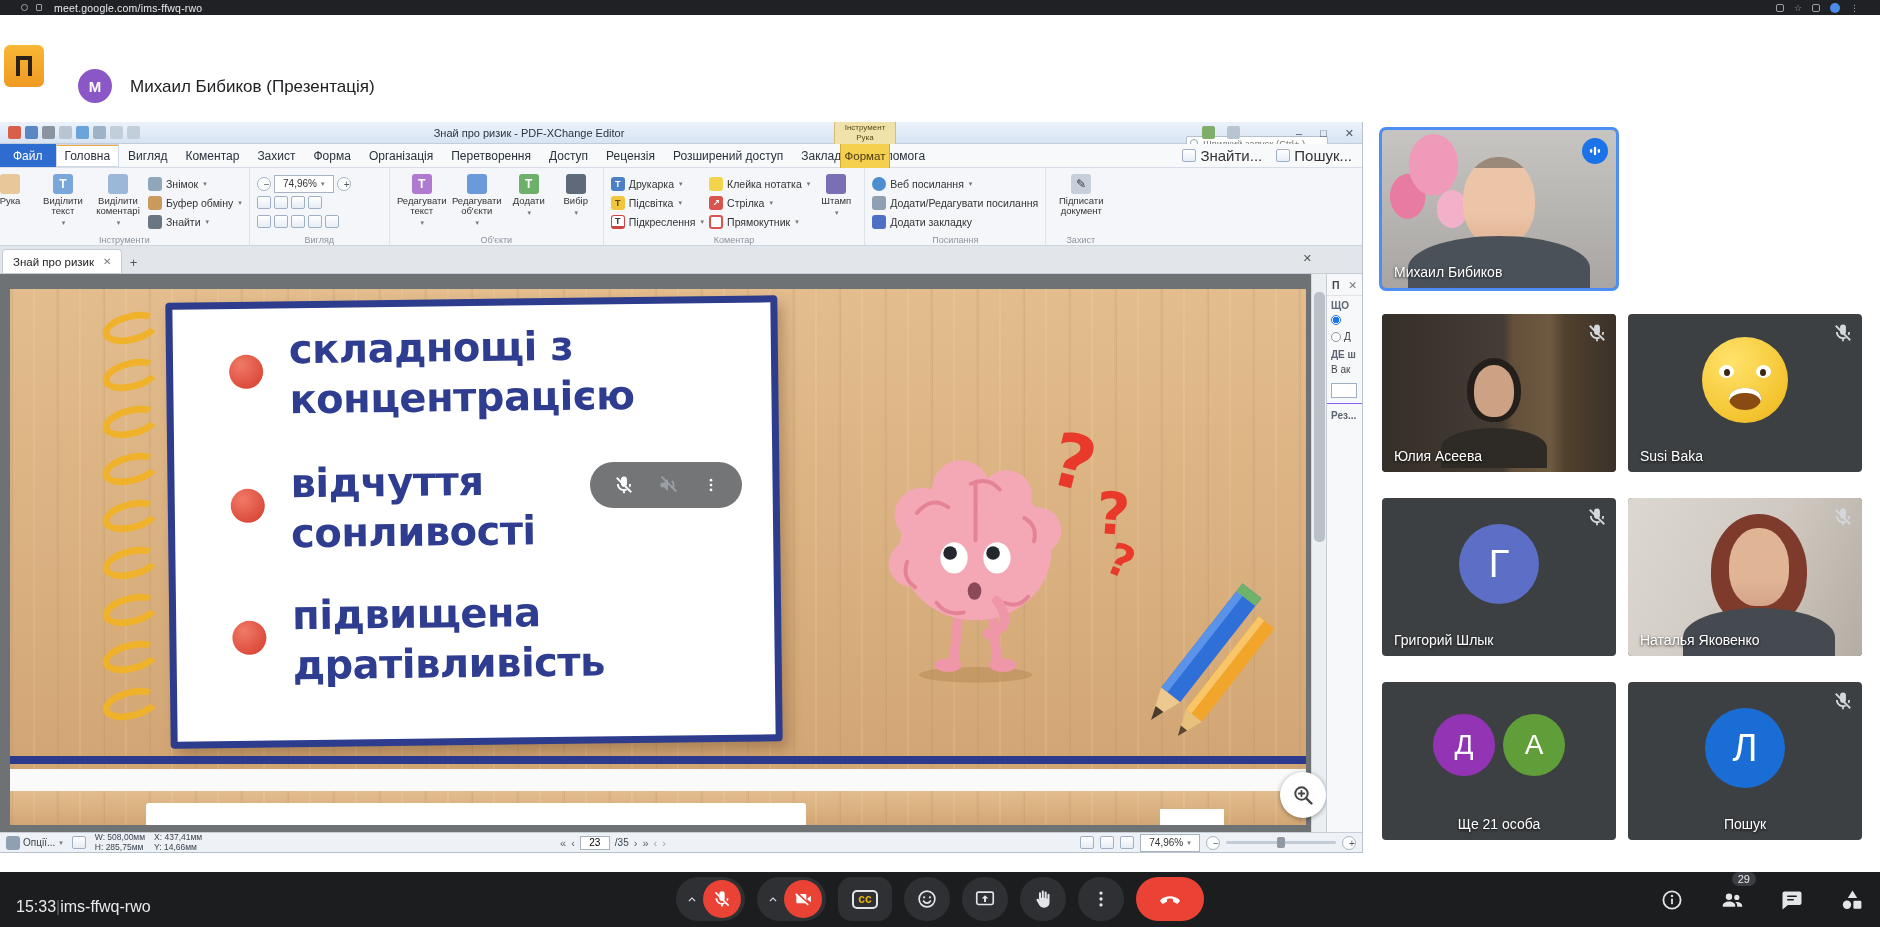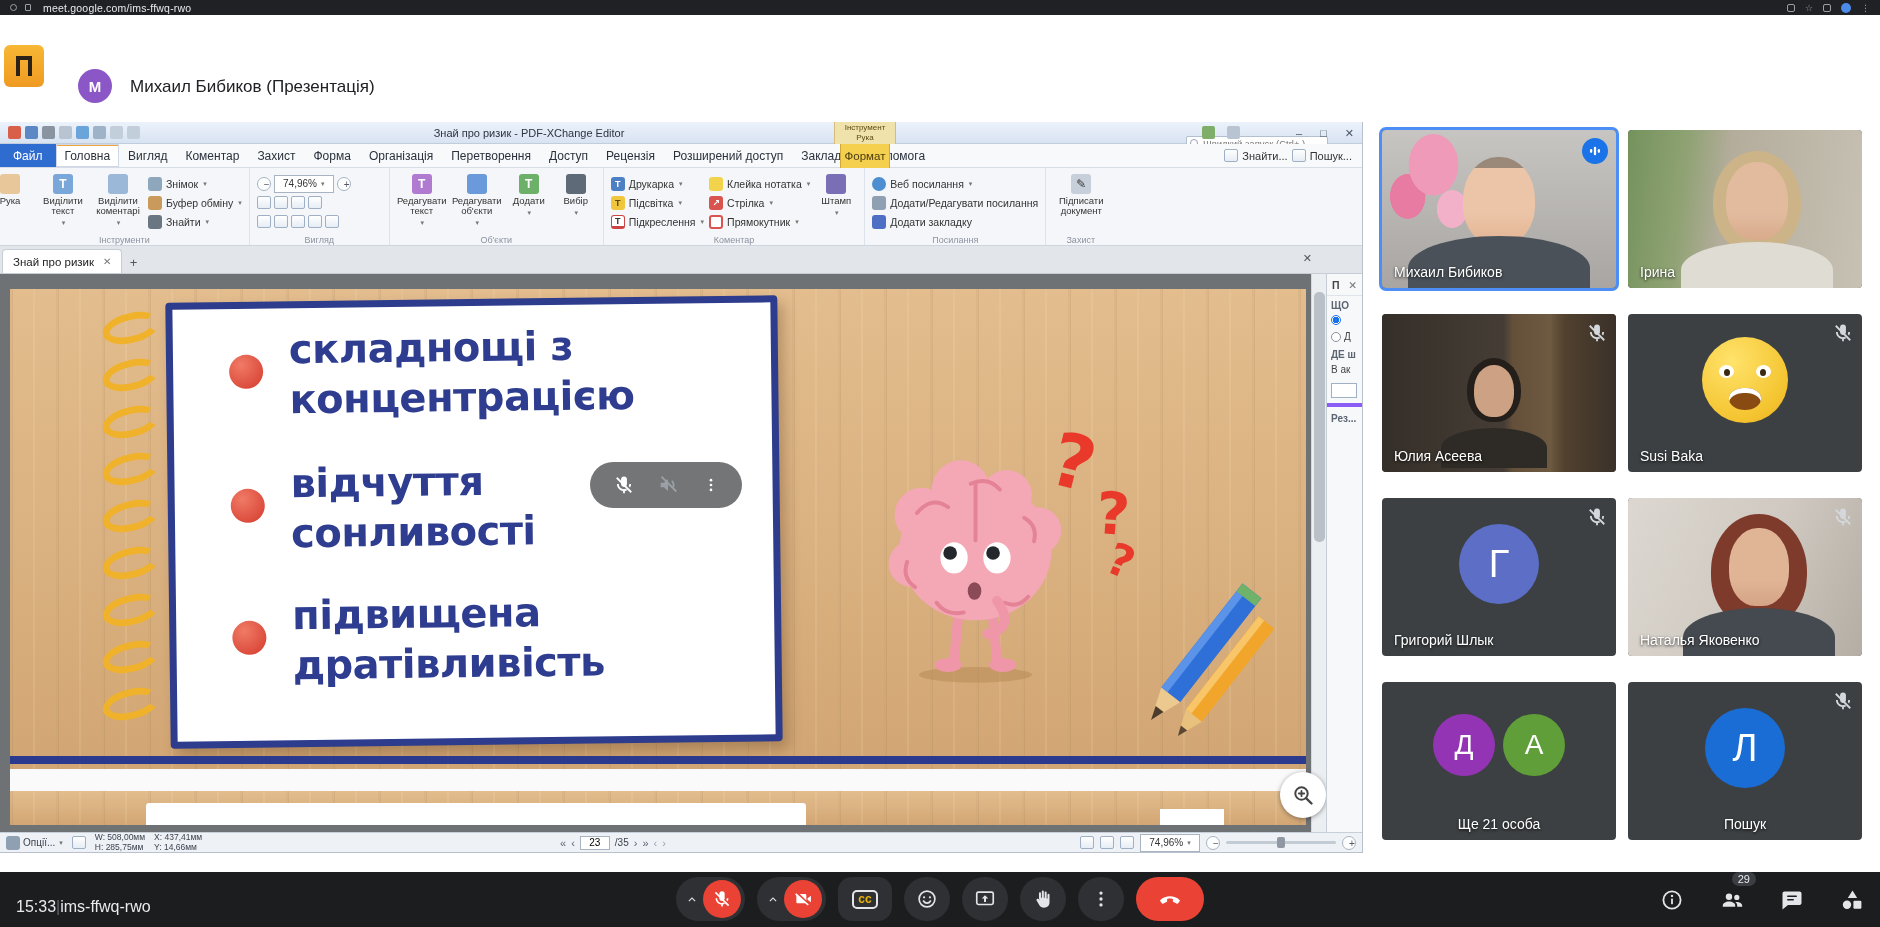--- a/index.html
+++ b/index.html
@@ -3,21 +3,21 @@
 <meta charset="utf-8">
 <style>
   html,body{margin:0;padding:0;background:#e0e0e0}
   #app{position:relative;width:1880px;height:927px;background:#fff;overflow:hidden;
        font-family:"Liberation Sans","DejaVu Sans",sans-serif;-webkit-font-smoothing:antialiased}
   *{box-sizing:border-box}
   button{font-family:inherit;cursor:pointer}
   .ic{display:block}
 
   
-  .browser{position:absolute;left:0;top:0;width:100%;height:15px;background:#202124;display:flex;align-items:center;gap:8px;padding:0 10px;color:#bdc1c6;font-size:10px;z-index:40}
+  .browser{position:absolute;left:0;top:0;width:100%;height:15px;background:#202124;display:flex;align-items:center;gap:8px;padding:0 21px;color:#bdc1c6;font-size:10px;z-index:40}
   .bdot{width:7px;height:7px;border:1px solid #9aa0a6;border-radius:50%}
   .block{width:6px;height:7px;border:1px solid #9aa0a6;border-radius:1px}
   .burl{color:#e8eaed;letter-spacing:.2px;margin-left:4px;font-size:10.5px}
   .bspace{margin-left:auto;display:flex;align-items:center;gap:10px}
   .bico{width:8px;height:8px;border:1px solid #9aa0a6;border-radius:2px}
   .bava{width:10px;height:10px;border-radius:50%;background:#4d8be8}
 
   
   .meethead{position:absolute;left:0;top:15px;width:100%;height:107px;background:#fff;z-index:5}
   .applogo{position:absolute;left:4px;top:30px;width:40px;height:42px;border-radius:6px;background:linear-gradient(#f8b735,#ef9a22);display:flex;align-items:center;justify-content:center}
@@ -35,21 +35,21 @@
   .qmagn{position:absolute;left:1048px;top:6px;width:8px;height:8px;border:1.5px solid #98a3b2;border-radius:50%}
   .tsmall{position:absolute;top:4px;display:flex;gap:8px}
   .winbtns{position:absolute;right:8px;top:0;height:22px;display:flex;gap:18px;align-items:center;font-size:11px;color:#46506078}
   .winbtns span{color:#4a5568}
 
   .pmenu{position:relative;height:24px;background:#f7f9fb;border-bottom:1px solid #d6dde6;display:flex;align-items:stretch;font-size:12px;color:#2b323c}
   .mi{padding:0 9px;display:flex;align-items:center;white-space:nowrap}
   .mi.file{background:#2f6cd0;color:#fff;padding:0 13px}
   .mi.active{background:#fff;box-shadow:inset 0 0 0 1px #cfd8e4, inset 0 2px 0 #f1a33c}
   .fmttab{position:absolute;left:840px;top:0;height:24px;width:50px;background:#f4d04e;border-left:1px solid #cfa93c;border-right:1px solid #cfa93c;display:flex;align-items:center;justify-content:center;font-size:11.5px;color:#4a3a10}
-  .mright{margin-left:auto;display:flex;align-items:center;gap:4px;padding-right:10px;font-size:11px;color:#333}
+  .mright{margin-left:auto;display:flex;align-items:center;gap:14px;padding-right:10px;font-size:15px;color:#333}
   .mritem{display:flex;align-items:center;gap:4px}
 
   .pribbon{position:relative;height:78px;background:#f4f6f9;border-bottom:1px solid #cdd5de;display:flex;align-items:stretch;overflow:hidden}
   .rgroup{position:relative;padding:3px 7px 13px 7px;display:flex;gap:5px;align-items:flex-start}
   .rgroup+.rgroup{border-left:1px solid #dde3ea}
   .glabel{position:absolute;bottom:0;left:0;right:0;text-align:center;font-size:9px;color:#8b93a0}
   .bigbtn{width:50px;display:flex;flex-direction:column;align-items:center;gap:2px;font-size:9.5px;line-height:10px;text-align:center;color:#333;padding-top:3px;border:none;background:transparent}
   .ricL{width:20px;height:20px;border-radius:3px;flex:0 0 auto;display:flex;align-items:center;justify-content:center;color:#fff;font-size:12px;font-weight:bold}
   .rcol{display:flex;flex-direction:column;gap:2px;padding-top:4px}
   .rrow{display:flex;align-items:center;gap:4px;font-size:10.5px;color:#333;height:17px;white-space:nowrap;border:none;background:transparent;padding:0}
@@ -641,21 +641,21 @@
         </div>
       <div class="prow">
           <span class="rad"></span>
           <span>Д</span>
         </div>
       <div class="plab">ДЕ ш</div>
       <div class="prow">
           <span>В ак</span>
         </div>
       <div class="pinp"></div>
-      <div class="plab" style="border-top:4px solid #8b5cf6;padding-top:6px">Рез...</div>
+      <div class="plab" style="border-top:1px solid #8b5cf6;padding-top:6px">Рез...</div>
     </div>
 
     <div class="pstatus">
       <button class="sbitem">
         <span class="ric" style="background:#8fa0b2"></span>
         <span>Опції...</span>
           <span class="dd">▾</span>
       </button>
       <span class="mini"></span>
       <span class="sb2">
@@ -699,28 +699,20 @@
         <div class="torso tr-m"></div>
     </div>
     <div class="spk">
       <svg class="ic">
           <use href="#i-eq"></use>
         </svg>
     </div>
     <div class="nm">Михаил Бибиков</div>
   </div>
 
-  <div class="tile r1 cb">
-    <div class="pbg bg-irina">
-      <div class="hair hr-i"></div>
-        <div class="head hd-i"></div>
-        <div class="torso tr-i"></div>
-    </div>
-    <div class="nm">Ірина</div>
-  </div>
 
   <div class="tile r2 ca">
     <div class="pbg bg-yulia">
       <div class="hair hr-y"></div>
         <div class="head hd-y"></div>
         <div class="torso tr-y"></div>
     </div>
     <svg class="tmic">
         <use href="#i-micoff"></use>
       </svg>

